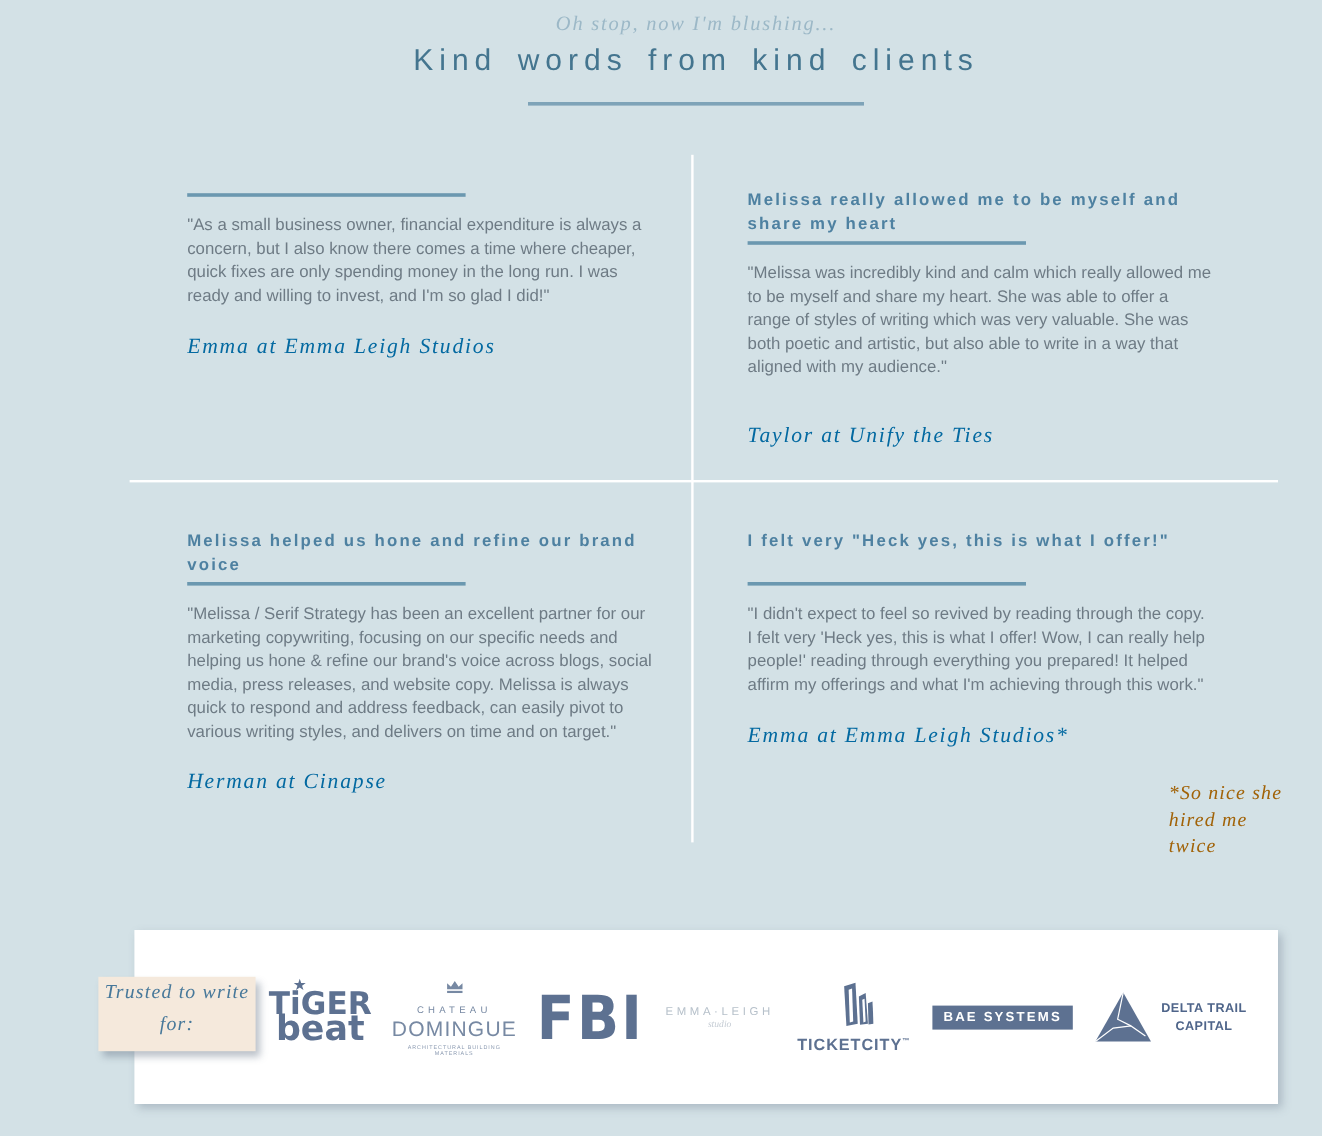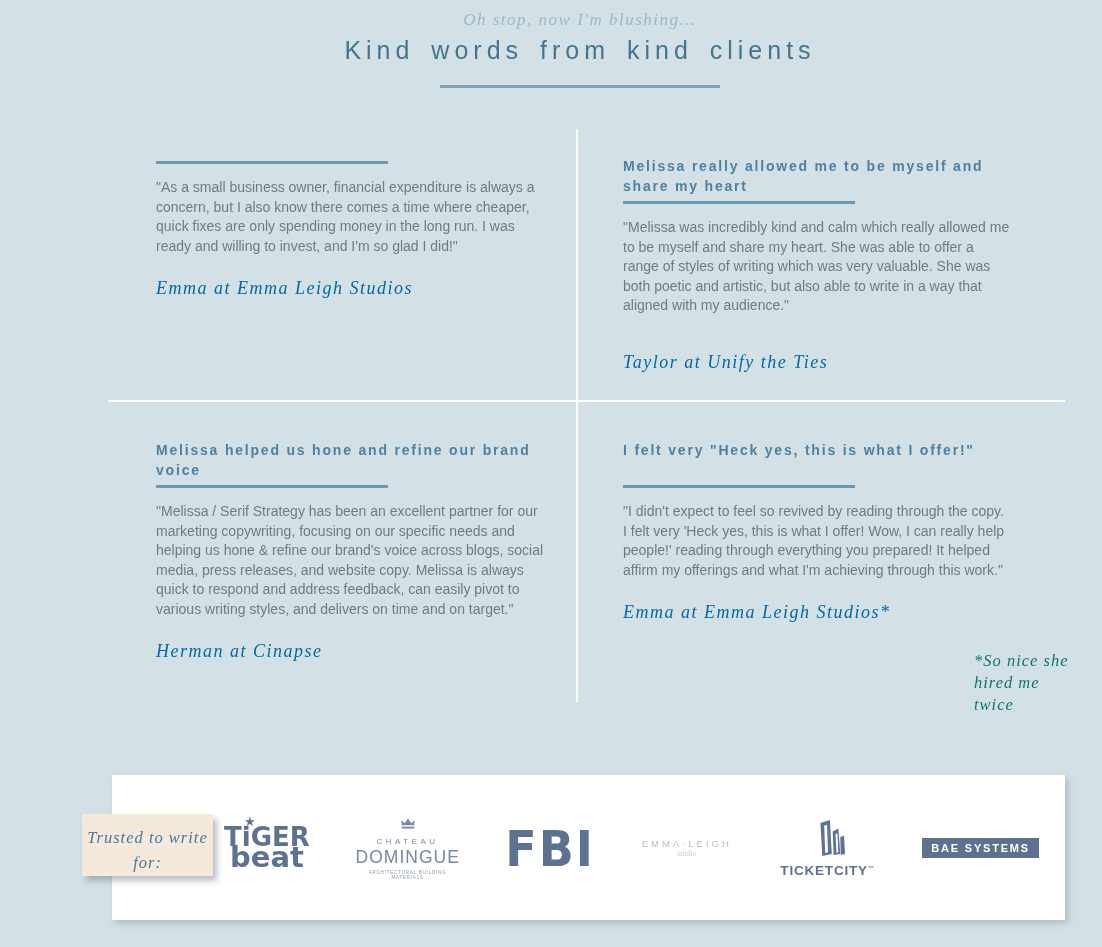--- a/index.html
+++ b/index.html
@@ -26,29 +26,29 @@
   .q3 { left:156px; top:440px; }
   .q4 { left:623px; top:440px; }
   .q-head { font-size:14px; font-weight:bold; letter-spacing:1.8px; line-height:20px;
             color:#4e81a1; min-height:40px; }
   .q-rule { width:232px; height:3px; background:#6b98b0; margin-top:5px; }
   .q-body { margin-top:14px; font-size:14px; line-height:19.5px; color:#6e7b85; }
   .q-attr { margin-top:22px; font-family:"Liberation Serif", serif; font-style:italic;
             font-size:18px; letter-spacing:1.5px; color:#0369a1; }
   .footnote { position:absolute; left:974px; top:650px; width:100px;
               font-family:"Liberation Serif", serif; font-style:italic; font-size:16.5px;
-              line-height:22px; letter-spacing:1px; color:#0f766e; }
+              line-height:22px; letter-spacing:1px; color:#a16207; }
 
   
   .logo-card { position:absolute; left:112px; top:775px; width:953px; height:145px;
                background:#ffffff; box-shadow:3px 3px 7px rgba(100,115,135,.35); }
   .logos { position:absolute; left:0; top:0; width:953px; height:145px; display:flex;
            align-items:center; justify-content:space-between; padding:0 26px 0 112px; }
   .trusted { position:absolute; left:82px; top:814px; width:131px; height:62px; background:#f5e9dc;
-             box-shadow:4px 5px 6px rgba(105,118,135,.45); display:flex; align-items:flex-end;
+             box-shadow:4px 5px 6px rgba(105,118,135,.45); display:flex; align-items:flex-start;
              justify-content:center; text-align:center; z-index:2; }
   .trusted span { font-family:"Liberation Serif", serif; font-style:italic; font-size:16.5px;
                   letter-spacing:1px; line-height:1.55; color:#47789a; }
 
   
   .lg-tiger { position:relative; color:#5d7191; font-family:"DejaVu Sans", sans-serif;
               font-weight:bold; text-align:center; line-height:.85; }
   .tb1 { font-size:26px; letter-spacing:0; }
   .tb2 { font-size:29px; margin-top:-3px; letter-spacing:0; }
   .tb-star { position:absolute; left:20px; top:-10px; font-size:13px; color:#5d7191; }
@@ -158,20 +158,31 @@
           <polygon points="14,7 17,6 18,35 15,36" fill="#ffffff"></polygon>
           <polygon points="23,13 29,10 31,37 24,38" fill="#5d7191"></polygon>
           <polygon points="26,16 28,15 29,35 27,36" fill="#ffffff"></polygon>
           <polygon points="31,19 35,17.5 36,37 31.5,37.8" fill="#5d7191"></polygon>
         </svg>
         <div class="tc-text"><span>TICKETCITY</span><span class="tc-tm">™</span></div>
       </div>
 
       <div class="lg-bae">BAE SYSTEMS</div>
 
+      <div class="lg-delta">
+        <svg width="50" height="45" viewBox="0 0 54 48">
+          <polygon points="27,2 52,46 2,46" fill="#5d7191"></polygon>
+          <polyline points="27,2 22,26 34,32" stroke="#ffffff" stroke-width="1.1" fill="none"></polyline>
+          <polyline points="2,46 18,34 34,32 47,41" stroke="#ffffff" stroke-width="1.1" fill="none"></polyline>
+        </svg>
+        <div class="dt-text">
+          <div>DELTA TRAIL</div>
+          <div>CAPITAL</div>
+        </div>
+      </div>
 
     </div>
   </div>
 
   <div class="trusted">
     <span>Trusted to write for:</span>
   </div>
 
 </div>
 

